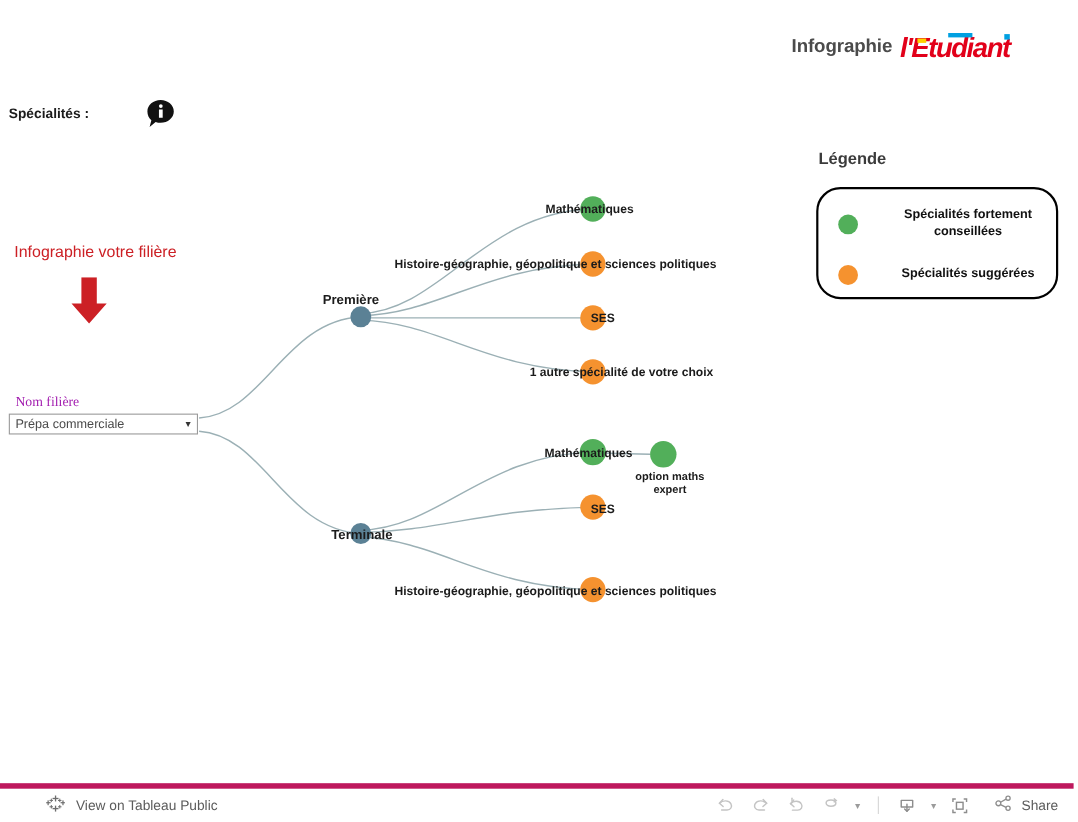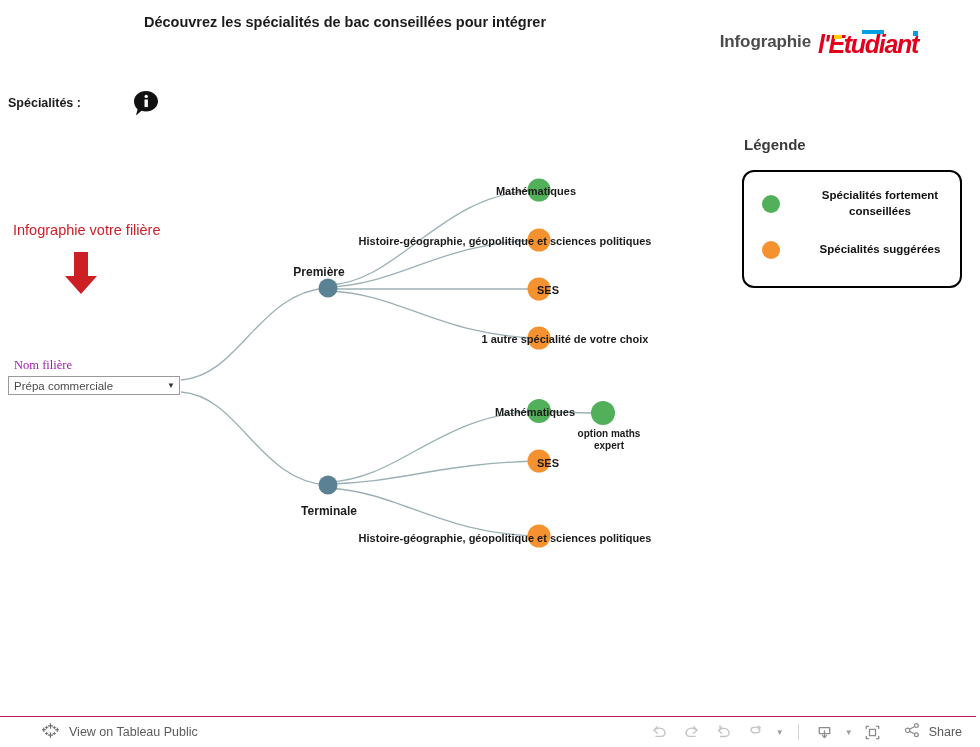--- a/index.html
+++ b/index.html
@@ -187,24 +187,24 @@
     top: 136px;
     font-size: 15px;
     font-weight: bold;
     color: #3b3b3b;
   }
   .legend-box {
     position: absolute;
     left: 742px;
     top: 170px;
     width: 220px;
-    height: 118px;
+    height: 102px;
     box-sizing: border-box;
     border: 2.5px solid #000000;
-    border-radius: 12px;
+    border-radius: 22px;
     background: #ffffff;
   }
   .legend-row {
     position: absolute;
     display: flex;
     align-items: center;
   }
   .legend-row.r1 { left: 18px; top: 16px; }
   .legend-row.r2 { left: 18px; top: 69px; }
   .legend-dot {
@@ -223,21 +223,21 @@
     width: 152px;
   }
 
   
   .bottombar {
     position: absolute;
     left: 0;
     bottom: 0;
     width: 976px;
     height: 30px;
-    border-top: 1px solid #be185d;
+    border-top: 5px solid #be185d;
     background: #ffffff;
     display: flex;
     align-items: center;
   }
   .tableau-link {
     display: flex;
     align-items: center;
     margin-left: 32px;
     cursor: pointer;
   }
@@ -286,21 +286,20 @@
   .tb-share span {
     margin-left: 7px;
     font-size: 12.5px;
     color: #5b5b5b;
   }
 </style>
 </head>
 <body>
 
 <div class="title">
-  <div>Découvrez les spécialités de bac conseillées pour intégrer</div>
 </div>
 
 <div class="logo">
   <span class="logo-infographie">Infographie</span>
   <span class="logo-etudiant">
     <span>l'Etudiant</span>
     <i class="logo-accent-yellow"></i>
     <i class="logo-accent-blue"></i>
     <i class="logo-accent-cyan"></i>
   </span>
@@ -359,21 +358,21 @@
     <circle cx="539" cy="338" r="11.5" fill="#f5922f"></circle>
 
     <circle cx="539" cy="411" r="12" fill="#52af5a"></circle>
     <circle cx="603" cy="413" r="12" fill="#52af5a"></circle>
     <circle cx="539" cy="461" r="11.5" fill="#f5922f"></circle>
     <circle cx="539" cy="536" r="11.5" fill="#f5922f"></circle>
   </g>
 </svg>
 
 <div class="stage-label" style="left:319px; top:265px;">Première</div>
-<div class="stage-label" style="left:329px; top:504px;">Terminale</div>
+<div class="stage-label" style="left:329px; top:479px;">Terminale</div>
 
 <div class="node-label" style="left:536px; top:191px;">Mathématiques</div>
 <div class="node-label" style="left:505px; top:241px;">Histoire-géographie, géopolitique et sciences politiques</div>
 <div class="node-label" style="left:548px; top:290px;">SES</div>
 <div class="node-label" style="left:565px; top:339px;">1 autre spécialité de votre choix</div>
 
 <div class="node-label" style="left:535px; top:412px;">Mathématiques</div>
 <div class="node-label small" style="left:609px; top:440px; width:90px;">option maths expert</div>
 <div class="node-label" style="left:548px; top:463px;">SES</div>
 <div class="node-label" style="left:505px; top:538px;">Histoire-géographie, géopolitique et sciences politiques</div>

